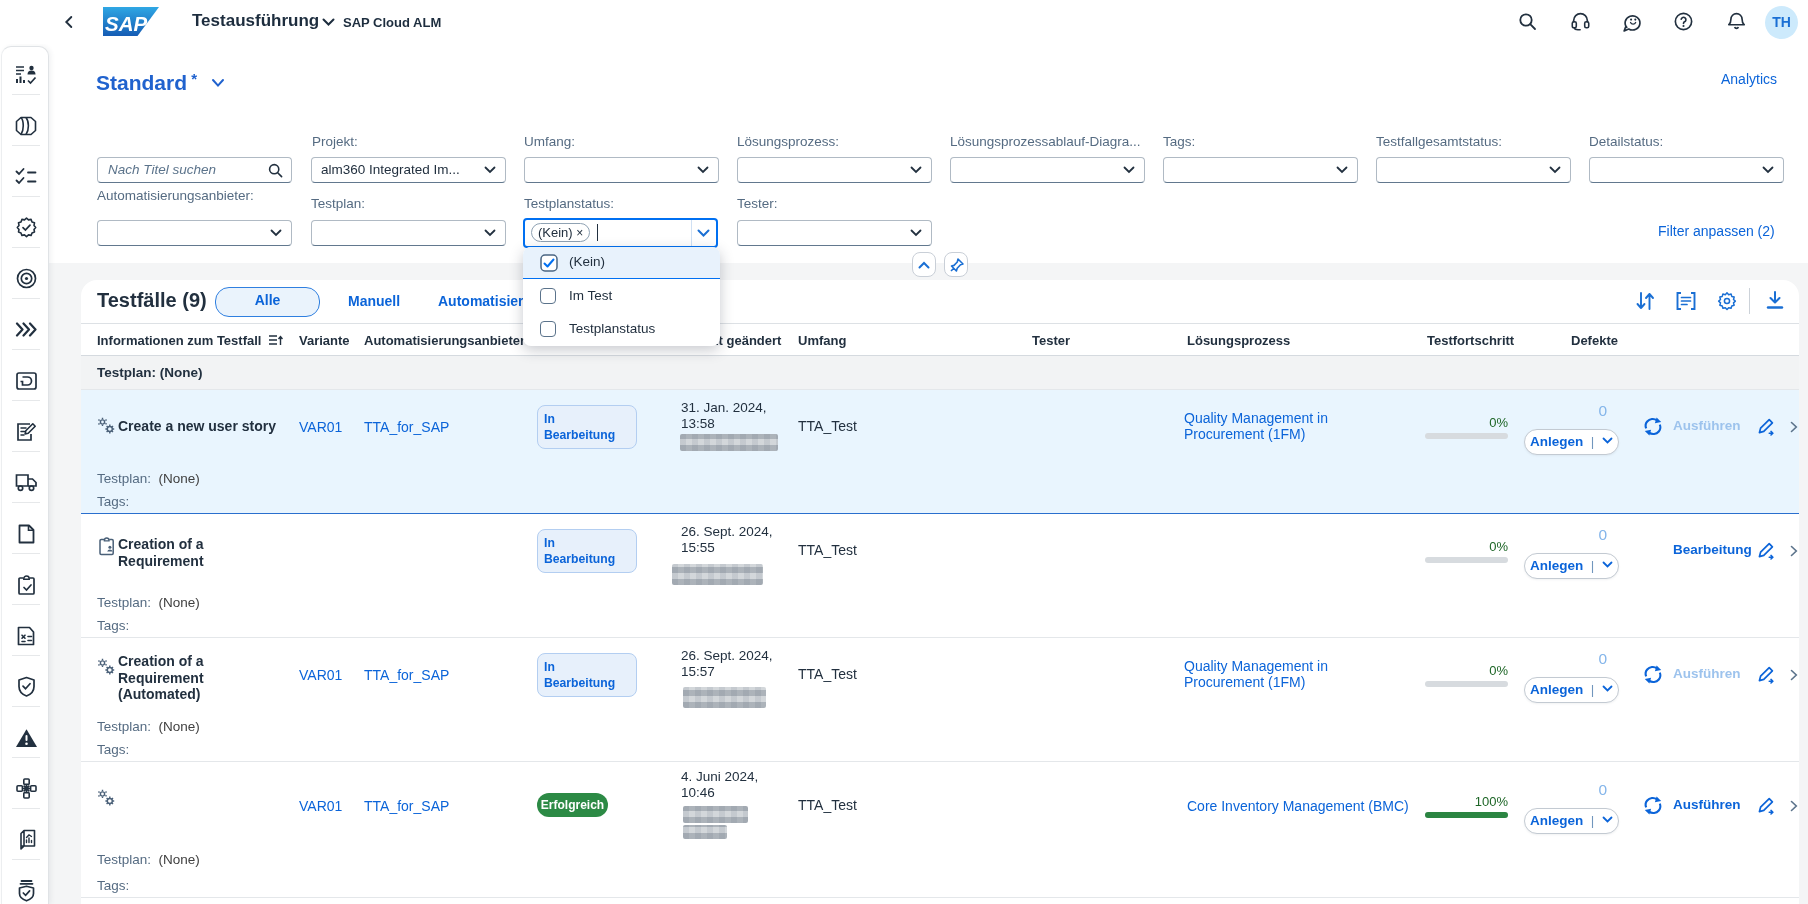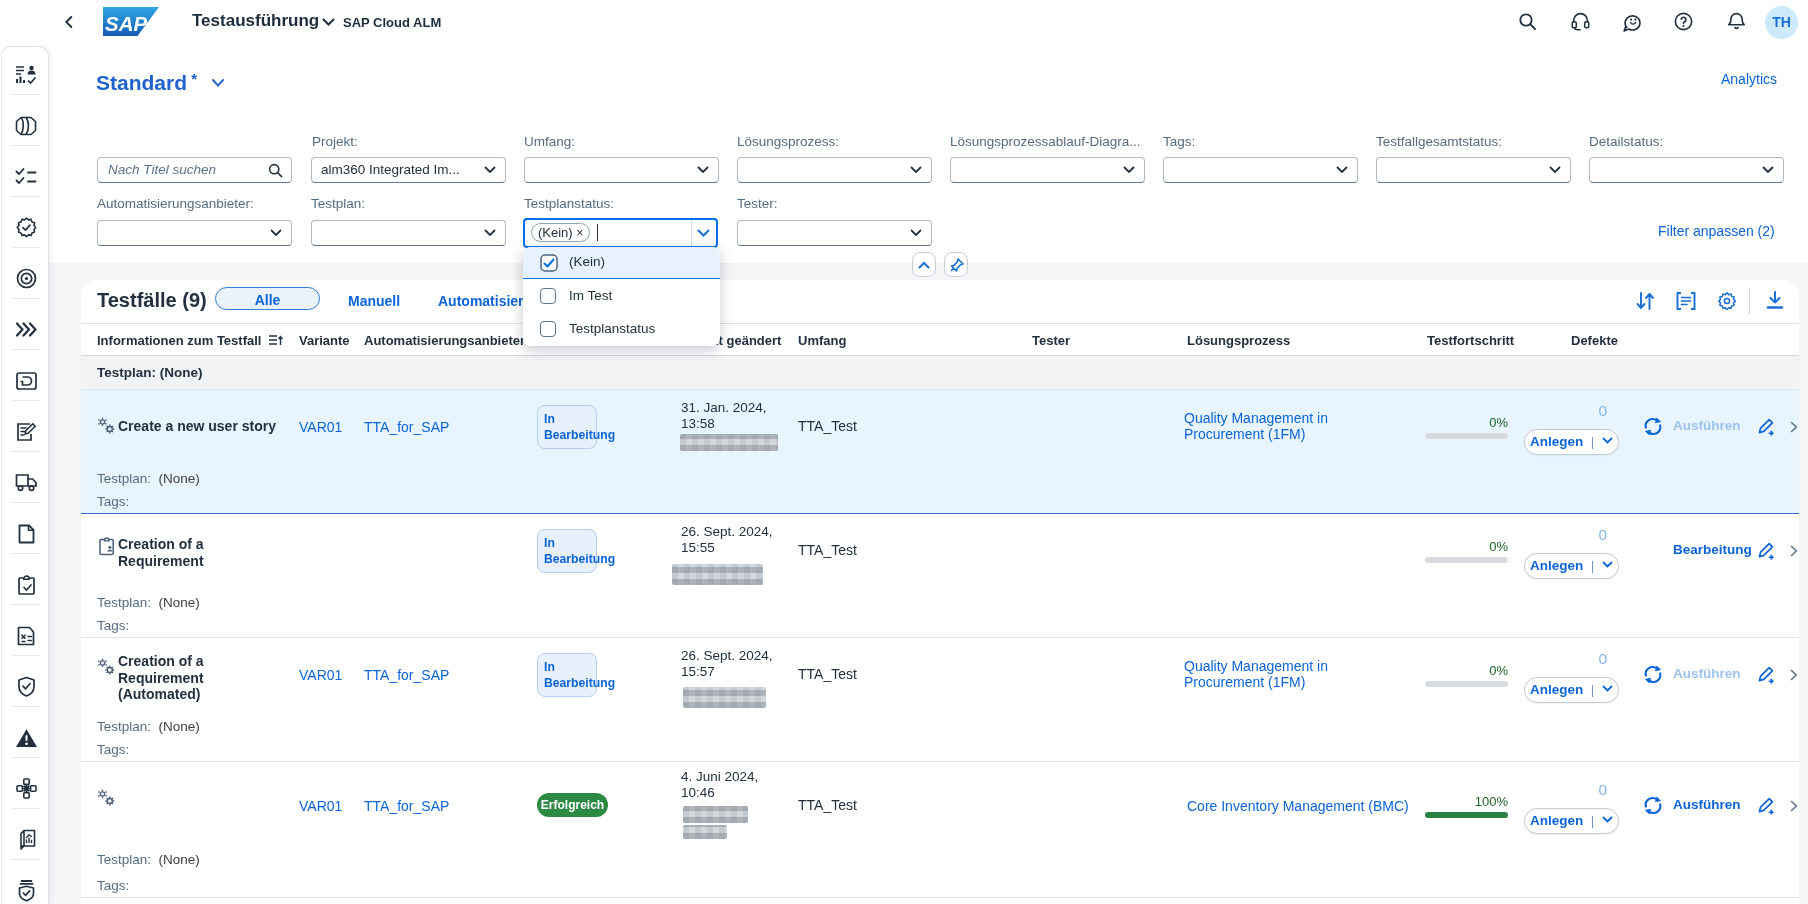--- a/index.html
+++ b/index.html
@@ -28,21 +28,21 @@
 .colhead { position:absolute; top:333px; font-size:13px; font-weight:bold; color:#22303f; z-index:5; }
 
 .grouprow { position:absolute; left:81px; width:1718px; height:34px; background:#f2f3f4;
   border-bottom:1px solid #e4e7ea; font-size:13.5px; font-weight:bold; }
 .grouprow span { position:absolute; left:16px; top:9px; }
 .row { position:absolute; left:81px; width:1718px; }
 .popin { position:absolute; left:16px; font-size:13.5px; color:#556b82; }
 .popin b { color:#404040; font-weight:normal; }
 .titl { position:absolute; left:37px; font-size:14px; font-weight:bold; color:#22303f; line-height:16.5px; width:150px; }
 .lnk { position:absolute; font-size:14px; color:#0b64d9; }
-.badge { position:absolute; left:456px; width:60px; background:#e7f0fb; border:1px solid #b3cef1;
+.badge { position:absolute; left:456px; width:100px; background:#e7f0fb; border:1px solid #b3cef1;
   border-radius:8px; color:#0b64d9; font-size:12.2px; font-weight:bold; line-height:16px; padding:5px 0 5px 6px; }
 .gbadge { position:absolute; left:456px; width:71px; height:24px; background:#2c8a45; border-radius:12px;
   color:#fff; font-size:12px; font-weight:bold; text-align:center; line-height:24px; }
 .datec { position:absolute; left:600px; width:110px; font-size:13.5px; line-height:16px; color:#22303f; }
 .blurb { border-radius:2px;
   background-image:repeating-linear-gradient(0deg, rgba(150,158,167,0.65) 0 6px, rgba(208,212,216,0.5) 6px 12px),
                    repeating-linear-gradient(90deg, #b9bfc6 0 6px, #d6dadd 6px 12px); }
 .umf { position:absolute; left:717px; font-size:14px; color:#22303f; }
 .lp { position:absolute; left:1103px; width:170px; font-size:14px; line-height:16px; color:#0b64d9; }
 .pct { position:absolute; width:83px; text-align:right; font-size:13px; color:#1e6627; }
@@ -316,21 +316,21 @@
       <svg width="12" height="8" viewBox="0 0 12 8">
         <path d="M1.5 1.5 L6 6 L10.5 1.5" fill="none" stroke="#22303f" stroke-width="1.8" stroke-linecap="round"></path>
       </svg>
     </div>
 <div class="sel" style="left:1589px;top:157px">
       <svg width="12" height="8" viewBox="0 0 12 8">
         <path d="M1.5 1.5 L6 6 L10.5 1.5" fill="none" stroke="#22303f" stroke-width="1.8" stroke-linecap="round"></path>
       </svg>
     </div>
 
-<div class="lbl" style="left:97px;top:196px">Automatisierungsanbieter:</div>
+<div class="lbl" style="left:97px;top:188px">Automatisierungsanbieter:</div>
 <div class="lbl" style="left:311px;top:196px">Testplan:</div>
 <div class="lbl" style="left:524px;top:196px">Testplanstatus:</div>
 <div class="lbl" style="left:737px;top:196px">Tester:</div>
 
 <div class="sel" style="left:97px;top:220px">
       <svg width="12" height="8" viewBox="0 0 12 8">
         <path d="M1.5 1.5 L6 6 L10.5 1.5" fill="none" stroke="#22303f" stroke-width="1.8" stroke-linecap="round"></path>
       </svg>
     </div>
 <div class="sel" style="left:311px;top:220px">
@@ -363,21 +363,21 @@
         <path d="M1.5 6.5 L6 2 L10.5 6.5" fill="none" stroke="#1a6fd4" stroke-width="2" stroke-linecap="round"></path>
       </svg>
 </div>
 <div class="abs" style="left:944px;top:252px;width:24px;height:25px;background:#fff;border:1px solid #c9cfd7;border-radius:8px;z-index:25">
   <svg class="abs" style="left:4px;top:4px" width="16" height="16" viewBox="0 0 16 16">
         <path d="M9 2 L14 7 L11.5 7.8 L8.2 11.2 L7.4 14 L2.5 9 L5 8.4 L8.3 5 Z M4.8 11.2 L2 14" fill="none" stroke="#1a6fd4" stroke-width="1.6" stroke-linejoin="round"></path>
       </svg>
 </div>
 
 <div class="abs" style="left:97px;top:289px;font-size:20px;font-weight:bold;color:#22303f;z-index:5">Testfälle (9)</div>
-<div class="abs" style="left:215px;top:287px;width:105px;height:23px;background:#eaf3fc;border:1px solid #2f7fe0;border-radius:14px;z-index:5">
+<div class="abs" style="left:215px;top:287px;width:105px;height:30px;background:#eaf3fc;border:1px solid #2f7fe0;border-radius:14px;z-index:5">
   <div style="text-align:center;line-height:25px;font-size:14px;font-weight:bold;color:#0b64d9">Alle</div>
 </div>
 <div id="tseg" class="abs" style="left:348px;top:293px;z-index:5">Manuell</div>
 <div id="tseg2" class="abs" style="left:438px;top:293px;font-size:14px;font-weight:bold;color:#0b64d9;z-index:5">Automatisiert</div>
 
 <svg class="abs" style="left:1636px;top:292px;z-index:5" width="19" height="18" viewBox="0 0 19 18">
       <path d="M5 1 V16 M1.5 12 L5 16 L8.5 12" fill="none" stroke="#1a6fd4" stroke-width="1.9" stroke-linecap="round" stroke-linejoin="round"></path>
       <path d="M13.5 17 V2 M10 6 L13.5 2 L17 6" fill="none" stroke="#1a6fd4" stroke-width="1.9" stroke-linecap="round" stroke-linejoin="round"></path>
     </svg>
 <svg class="abs" style="left:1676px;top:292px;z-index:5" width="20" height="18" viewBox="0 0 20 18">

